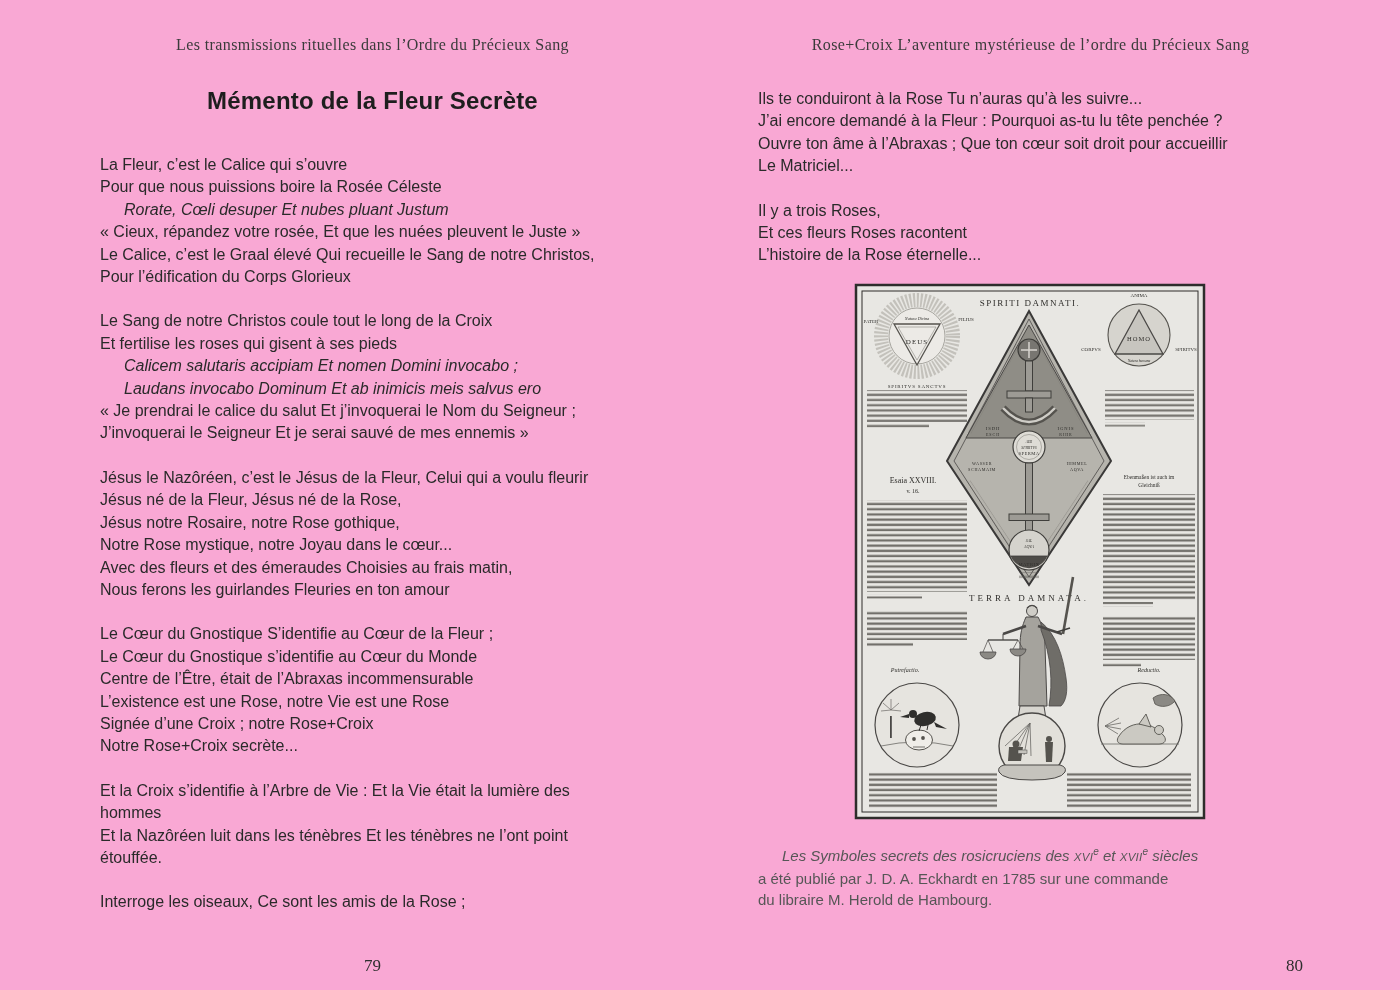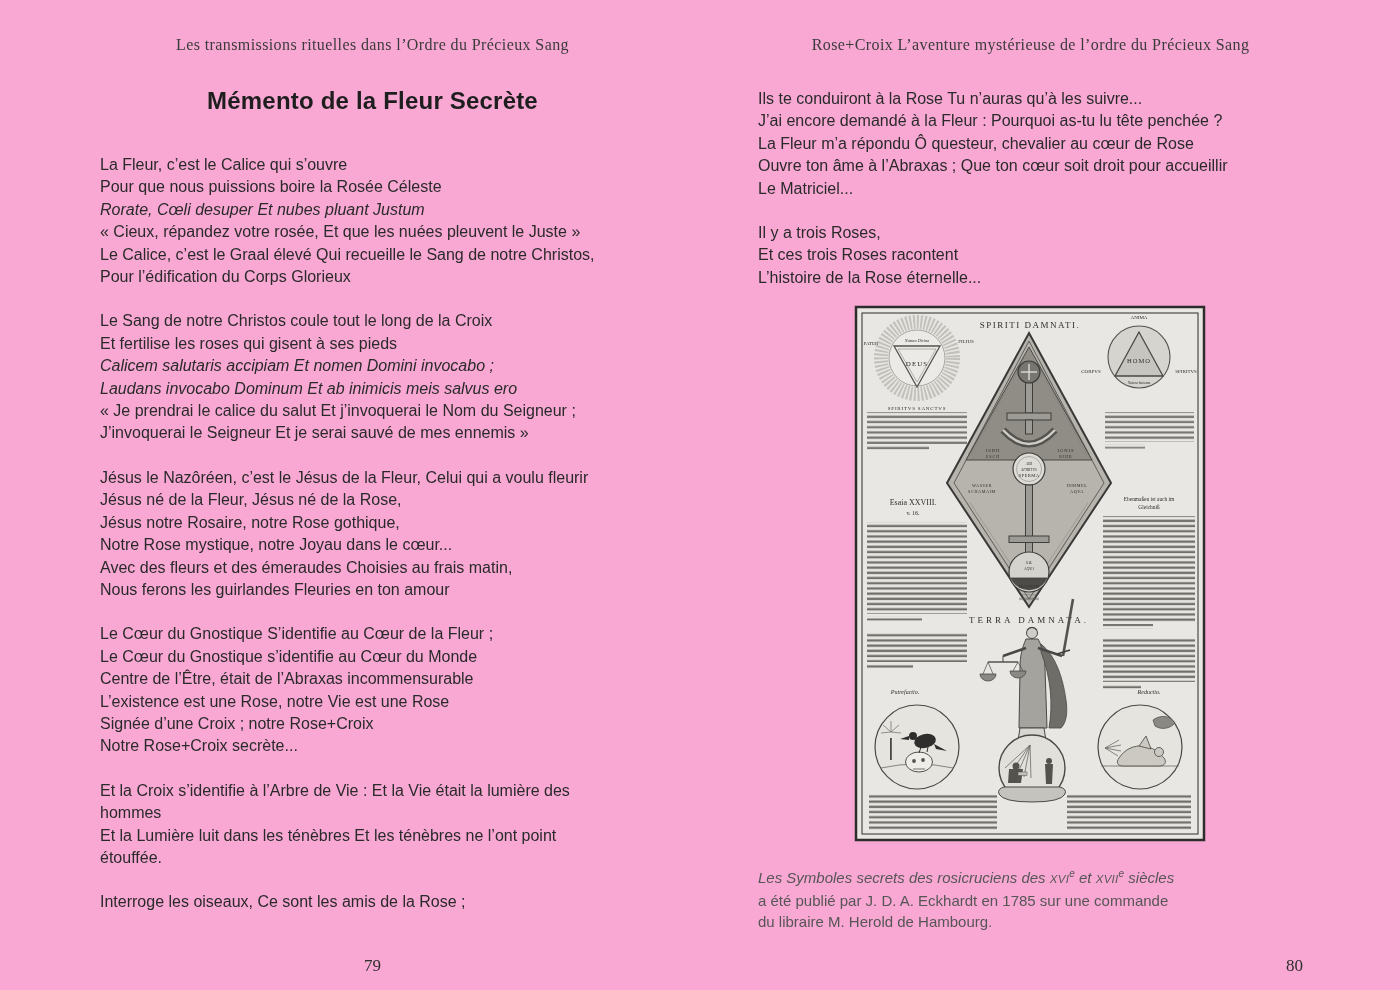--- a/index.html
+++ b/index.html
@@ -16,21 +16,21 @@
   }
   .title {
     font-size:24px; font-weight:700; text-align:center; color:#1e1e1e;
     margin:33px 0 39px 0; letter-spacing:.2px;
   }
   .poem { margin-top:0; }
   .page-right .poem { margin-top:34px; }
   .stanza { margin:0; }
   .stanza + .stanza { margin-top:22px; }
   .poem-line { font-size:16px; line-height:22.4px; white-space:nowrap; color:#2a2a2a; }
-  .it { font-style:italic; }
+  .it { font-style:italic;margin-left:24px; }
   .pageno {
     position:absolute; top:956px; font-family:"Liberation Serif", serif;
     font-size:17px; color:#2e2e2e; text-align:center;
   }
   .pageno-left  { left:100px; width:545px; }
   .pageno-right { left:758px; width:545px;text-align:right; }
   .plate-wrap { width:355px; height:550px; margin:11px auto 0 auto; }
   .caption {
     margin-top:13px; color:#565656;
     font-size:15px; line-height:21px;
@@ -79,44 +79,43 @@
         <div class="poem-line">Le Cœur du Gnostique S’identifie au Cœur de la Fleur ;</div>
         <div class="poem-line">Le Cœur du Gnostique s’identifie au Cœur du Monde</div>
         <div class="poem-line">Centre de l’Être, était de l’Abraxas incommensurable</div>
         <div class="poem-line">L’existence est une Rose, notre Vie est une Rose</div>
         <div class="poem-line">Signée d’une Croix ; notre Rose+Croix</div>
         <div class="poem-line">Notre Rose+Croix secrète...</div>
       </div>
       <div class="stanza">
         <div class="poem-line">Et la Croix s’identifie à l’Arbre de Vie : Et la Vie était la lumière des</div>
         <div class="poem-line">hommes</div>
-        <div class="poem-line">Et la Lumière luit dans les ténèbres Et les ténèbres ne l’ont point</div>
+        <div class="poem-line">Et la Nazôréen luit dans les ténèbres Et les ténèbres ne l’ont point</div>
         <div class="poem-line">étouffée.</div>
       </div>
       <div class="stanza">
         <div class="poem-line">Interroge les oiseaux, Ce sont les amis de la Rose ;</div>
       </div>
     </div>
   </div>
   <div class="pageno pageno-left">79</div>
 
   <div class="page page-right">
     <div class="running-head">Rose+Croix  L’aventure mystérieuse de l’ordre du Précieux Sang</div>
 
     <div class="poem">
       <div class="stanza">
         <div class="poem-line">Ils te conduiront à la Rose Tu n’auras qu’à les suivre...</div>
         <div class="poem-line">J’ai encore demandé à la Fleur : Pourquoi as-tu lu tête penchée ?</div>
-        <div class="poem-line">La Fleur m’a répondu Ô questeur, chevalier au cœur de Rose</div>
         <div class="poem-line">Ouvre ton âme à l’Abraxas ; Que ton cœur soit droit pour accueillir</div>
         <div class="poem-line">Le Matriciel...</div>
       </div>
       <div class="stanza">
         <div class="poem-line">Il y a trois Roses,</div>
-        <div class="poem-line">Et ces trois Roses racontent</div>
+        <div class="poem-line">Et ces fleurs Roses racontent</div>
         <div class="poem-line">L’histoire de la Rose éternelle...</div>
       </div>
     </div>
 
     <div class="plate-wrap">
       <svg viewBox="0 0 355 550" width="355" height="550">
         <defs>
           <pattern id="bltx" width="5" height="5.2" patternUnits="userSpaceOnUse">
             <rect y="1.3" width="5" height="2.3" fill="#5d5b56"></rect>
           </pattern>

